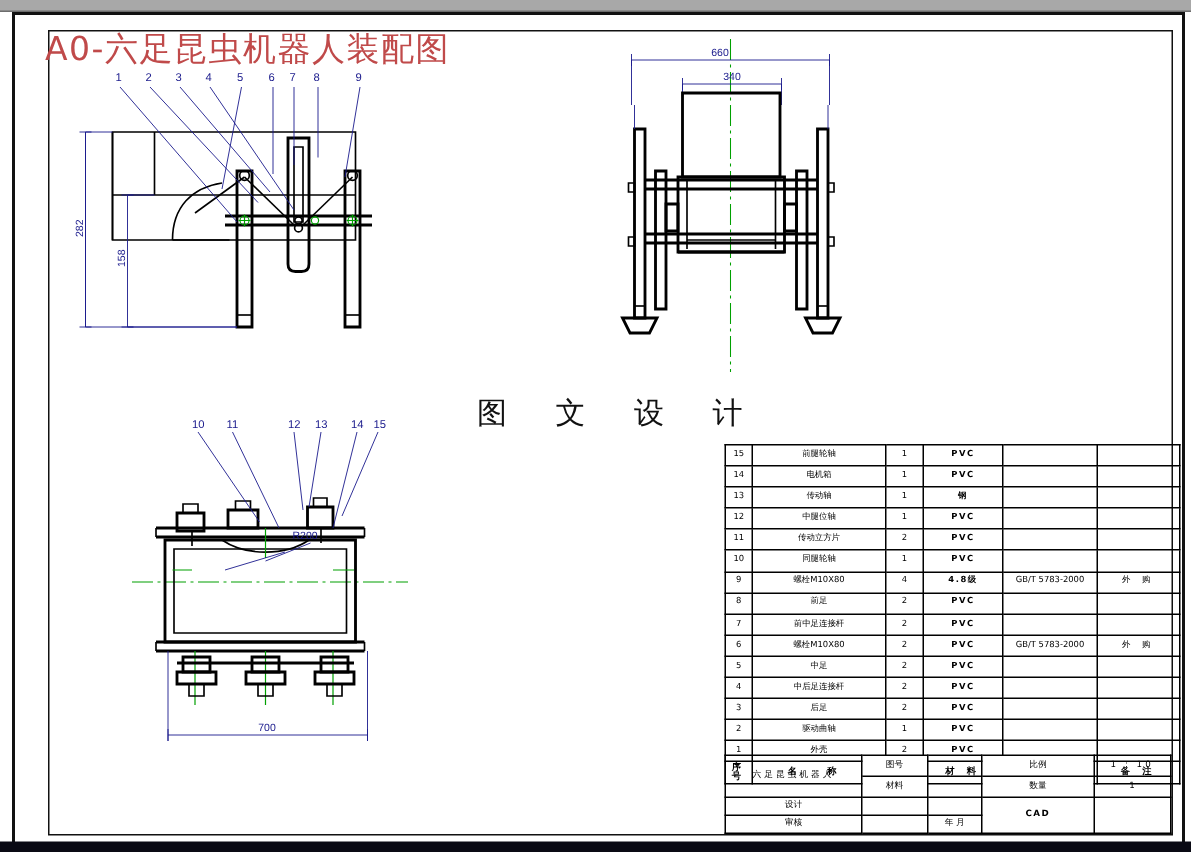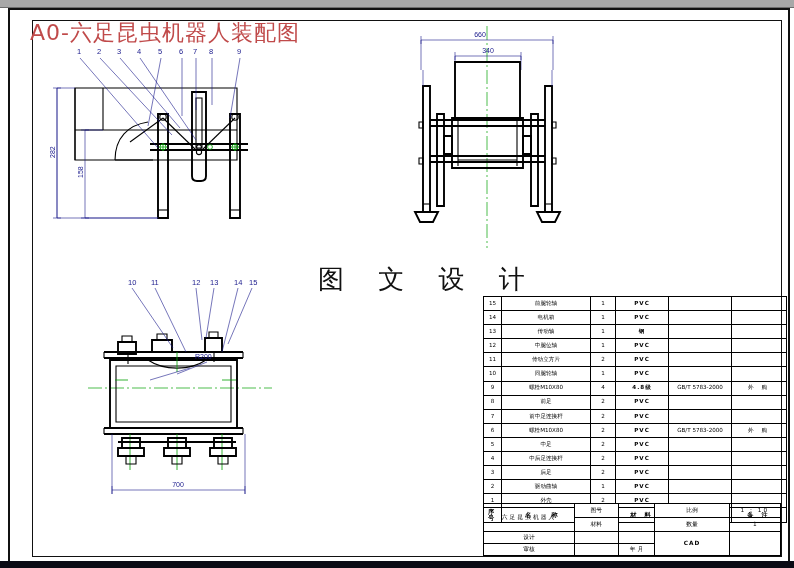--- a/index.html
+++ b/index.html
@@ -4,21 +4,21 @@
 <style>
   html,body{margin:0;padding:0;background:#9a9a9a;}
   body{font-family:"Liberation Sans",sans-serif;}
   .screen{position:relative;width:794px;height:568px;background:#ffffff;overflow:hidden;}
   .topbar{position:absolute;left:0;top:0;width:794px;height:7px;background:#a8a8a8;border-bottom:1px solid #6d6d6d;}
   .botbar{position:absolute;left:0;bottom:0;width:794px;height:7px;background:#0a0a14;}
   .sheet{position:absolute;left:8px;top:8px;width:778px;height:552px;background:#fff;border:2px solid #111;}
   .inner-frame{position:absolute;left:22px;top:10px;width:748px;height:535px;border:1px solid #111;}
   .title-main{position:absolute;left:30px;top:18px;font-size:22px;color:#c04a4a;
       font-family:"DejaVu Sans",sans-serif;letter-spacing:1px;white-space:nowrap;}
-  .center-text{position:absolute;left:318px;top:262px;font-size:26px;color:#111;
+  .center-text{position:absolute;left:318px;top:262px;font-size:20px;color:#111;
       font-family:"DejaVu Serif",serif;letter-spacing:13px;white-space:nowrap;}
   svg.draw{position:absolute;left:0;top:0;width:794px;height:568px;pointer-events:none;}
   .ln{stroke:#000;fill:none;stroke-width:1.1;}
   .ln2{stroke:#000;fill:none;stroke-width:1.9;}
   .dimline{stroke:#1a1a8c;fill:none;stroke-width:0.6;}
   .leader{stroke:#1a1a8c;fill:none;stroke-width:0.6;}
   .centerln{stroke:#00a000;fill:none;stroke-width:0.7;stroke-dasharray:14 3 2 3;}
   .greenmk{stroke:#00a000;fill:none;stroke-width:0.8;}
   .dimtxt{fill:#1a1a8c;font-family:"Liberation Sans",sans-serif;font-size:7px;}
   .callout{fill:#1a1a8c;font-family:"Liberation Sans",sans-serif;font-size:7.5px;}

